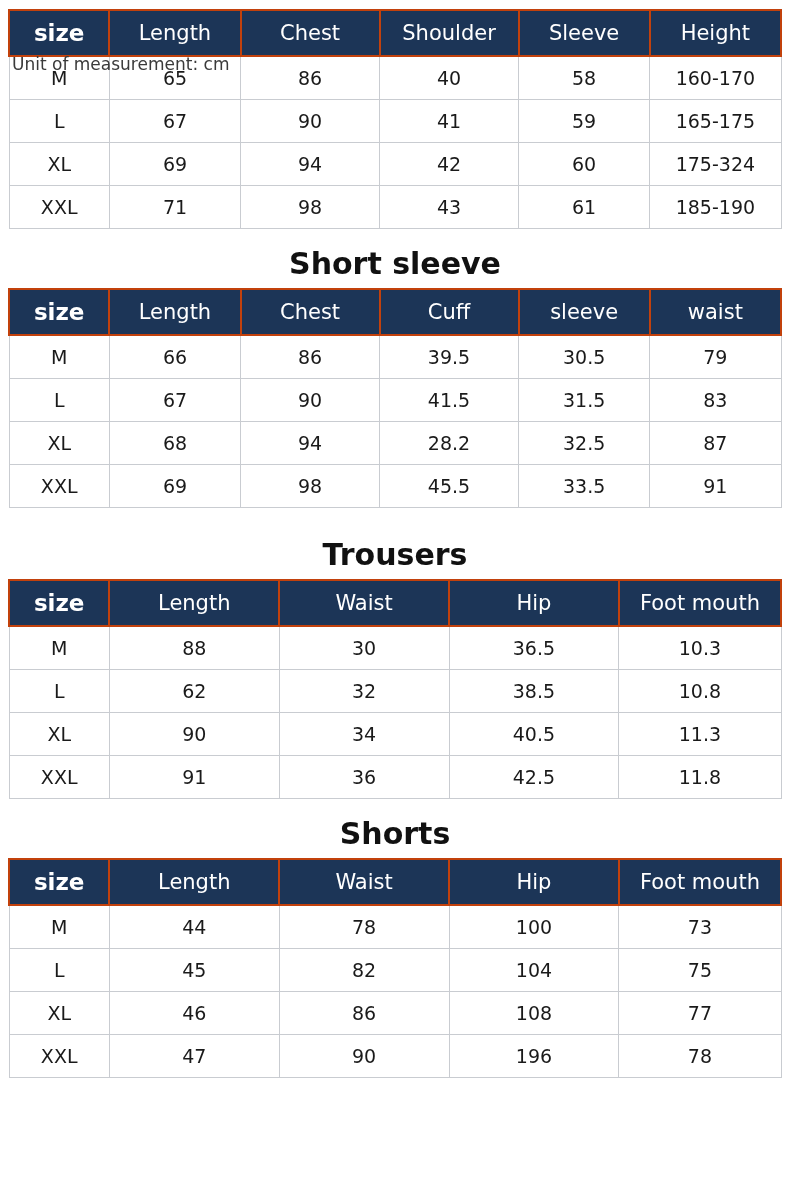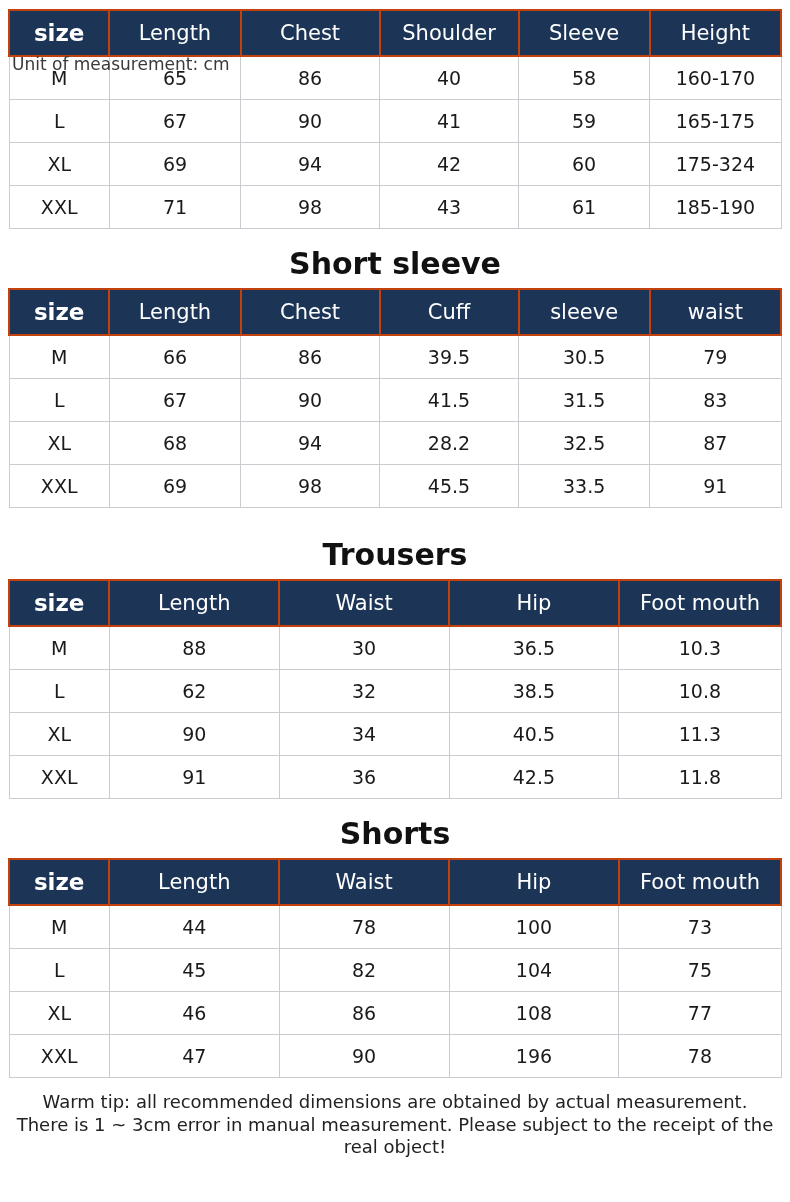--- a/index.html
+++ b/index.html
@@ -308,15 +308,14 @@
           <td class="size-cell">XXL</td>
           <td>47</td>
           <td>90</td>
           <td>196</td>
           <td>78</td>
         </tr>
       </tbody>
     </table>
   </div>
 
-  <div class="footer-note">Warm tip: all recommended dimensions are obtained by actual measurement. There is 1 ~ 3cm error in manual measurement. Please subject to the receipt of the real object!</div>
 
 </div>
 
 </body></html>

